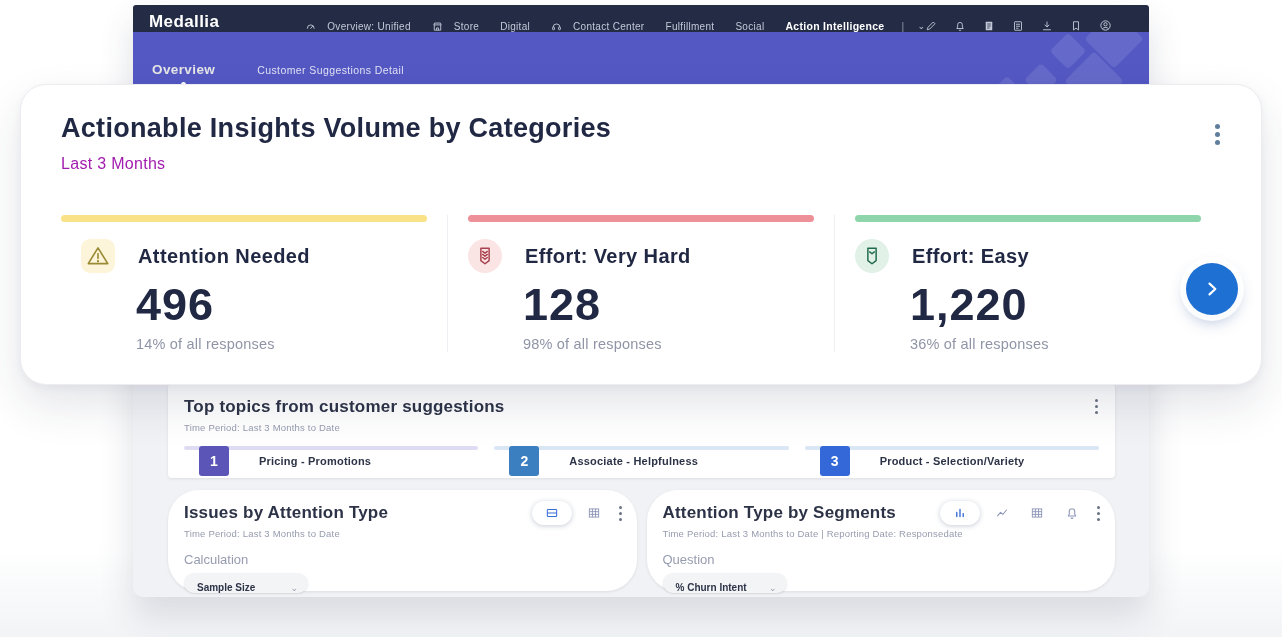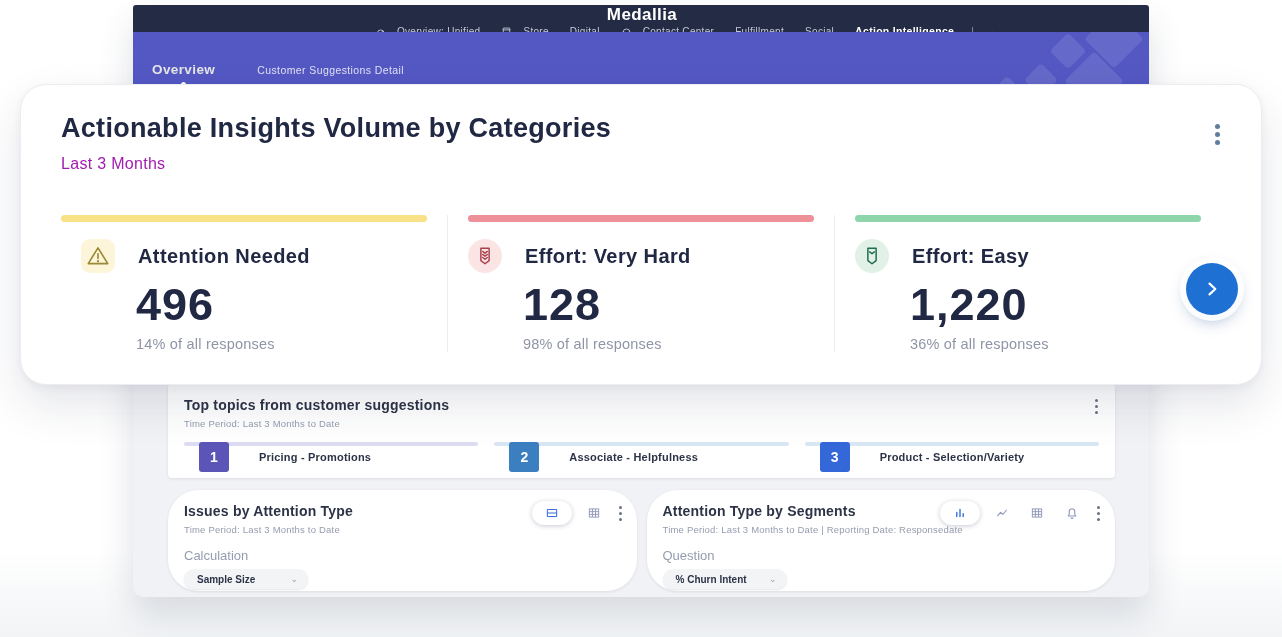--- a/index.html
+++ b/index.html
@@ -6,21 +6,21 @@
   html,body { width:1282px; height:637px; overflow:hidden;
     font-family:"Liberation Sans", sans-serif;
     background:linear-gradient(180deg,#ffffff 0%,#ffffff 86%,#f2f4f6 100%); }
 
   
   .window { position:absolute; left:133px; top:5px; width:1016px; height:592px;
     border-radius:3px 3px 10px 10px; overflow:hidden;
     box-shadow:0 18px 34px rgba(50,60,90,.16); background:#f1f2f5; }
 
   
-  .topnav { height:27px; display:flex; align-items:center; padding:0 14px 0 16px;flex-direction:column; }
+  .topnav { height:27px; display:flex; align-items:flex-end; padding:0 14px 0 16px; }
   .brand { color:#fff; font-size:17px; font-weight:700; letter-spacing:.4px; }
   .nav-items { display:flex; align-items:center; gap:21px; margin-left:86px; }
   .nav-item { display:flex; align-items:center; gap:11px; color:#c3c8d9; font-size:10px;
     letter-spacing:.3px; cursor:pointer; white-space:nowrap; position:relative; }
   .nav-item.active { color:#fff; font-weight:700; font-size:10.5px; }
   .nav-item .sep { color:#8b91a8; font-weight:400; margin:0 2px 0 6px; }
   .nav-item .chev { font-size:9px; color:#c3c8d9; font-weight:400; line-height:6px; }
   .nav-dot { position:absolute; left:42%; bottom:-7px; width:4px; height:4px;
     border-radius:50%; background:#fff; }
   .nicon { display:flex; align-items:center; }
@@ -33,42 +33,42 @@
   .subnav-tabs { position:absolute; left:19px; bottom:10px; display:flex; align-items:baseline; gap:42px; }
   .subtab { color:rgba(255,255,255,.82); font-size:10.5px; letter-spacing:.4px; cursor:pointer; position:relative; }
   .subtab.active { color:#e5e5e5; font-size:13.5px; font-weight:700; }
   .subtab-dot { position:absolute; left:46%; bottom:-10px; width:5px; height:5px; border-radius:50%; background:#fff; }
   .diamond { position:absolute; background:rgba(255,255,255,.10); transform:rotate(45deg); border-radius:4px; }
 
   
   .content { position:absolute; top:82px; bottom:0; left:0; right:0; padding:0 34px 0 35px; }
 
   .card { background:#fff; border-radius:4px; box-shadow:0 1px 3px rgba(40,50,70,.10); }
-  .card-title { font-size:14px; font-weight:700; color:#2d3347; letter-spacing:.2px; }
+  .card-title { font-size:17px; font-weight:700; color:#2d3347; letter-spacing:.2px; }
   .card-sub { font-size:9.5px; color:#969caf; margin-top:5px; letter-spacing:.2px; }
 
   .topics-card { margin-top:297px; height:94px; padding:13px 16px; position:relative; }
   .topics-row { display:flex; gap:16px; margin-top:13px; }
   .topic { flex:1; position:relative; height:34px; cursor:pointer; }
   .topic-bar { position:absolute; top:0; left:0; right:0; height:4px; border-radius:2px; }
   .topic-rank { position:absolute; top:0; left:15px; width:30px; height:30px; border-radius:3px;
     color:#fff; font-size:14px; font-weight:700; display:flex; align-items:center; justify-content:center; }
   .topic-label { position:absolute; left:75px; top:0; height:30px; display:flex; align-items:center;
     font-size:11px; font-weight:700; color:#2d3347; letter-spacing:.2px; }
 
   .bottom-row { display:flex; gap:10px; margin-top:12px; }
   .bottom-card { flex:1; height:101px; padding:13px 16px; position:relative;border-radius:31px; }
   .tools { position:absolute; top:11px; right:12px; display:flex; align-items:center; gap:9px; }
   .tool { display:flex; align-items:center; justify-content:center; width:26px; height:24px;
     color:#8e96b8; cursor:pointer; }
   .tool.active { width:40px; background:#fff; border-radius:12px;
     box-shadow:0 1px 5px rgba(40,50,90,.25); color:#3a6fd8; }
   .filter-label { font-size:13px; color:#969caf; margin-top:13px; }
   .filter-pill { margin-top:6px; width:124px; height:20px; background:#f3f4f6; border-radius:11px;
-    display:flex; align-items:center; justify-content:space-between; padding:0 10px 0 13px;
+    display:flex; align-items:flex-end; justify-content:space-between; padding:0 10px 0 13px;
     font-size:10px; font-weight:700; color:#2d3347; box-shadow:0 1px 2px rgba(0,0,0,.10); cursor:pointer; }
   .filter-pill .pchev { color:#9aa0b0; font-size:9px; font-weight:400; }
 
   .kebab { display:flex; flex-direction:column; gap:3px; align-items:center; cursor:pointer; padding:3px; }
   .kebab .dot { width:3px; height:3px; border-radius:50%; background:#6a7383; }
   .card-kebab { position:absolute; top:12px; right:14px; }
 
   
   .overlay { position:absolute; left:20px; top:84px; width:1242px; height:301px; background:#fff;
     border:1px solid #ececf1; border-radius:26px;

